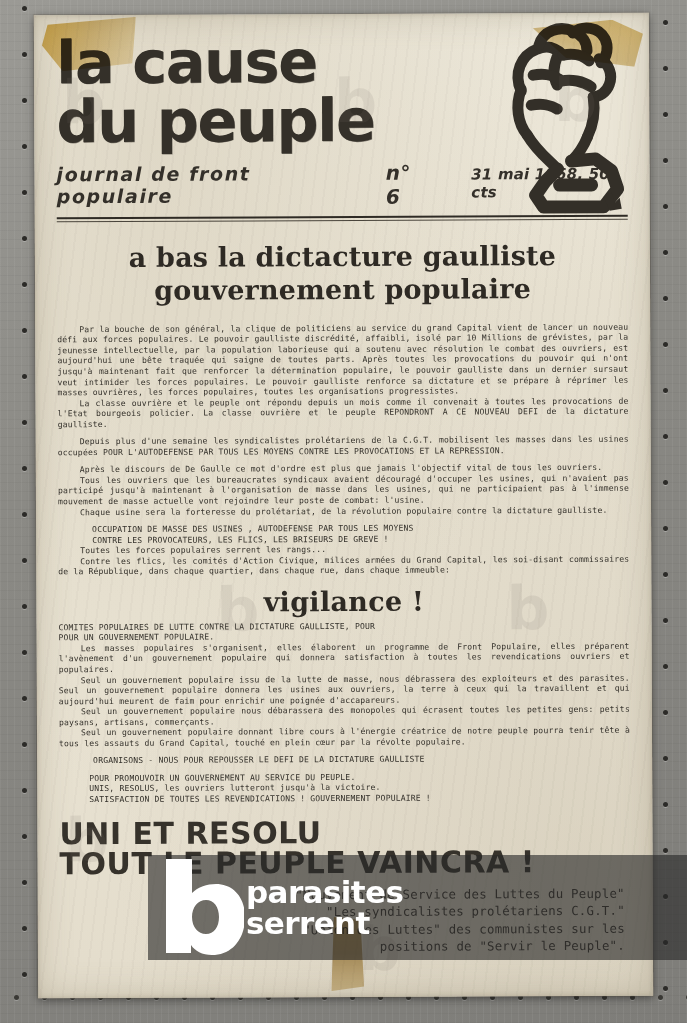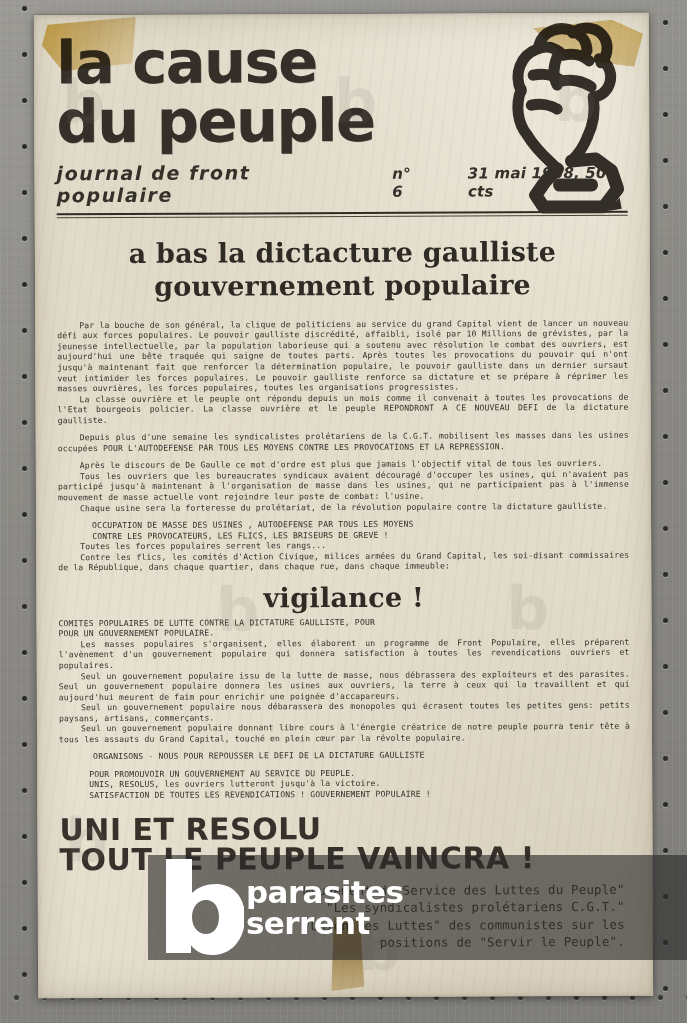--- a/index.html
+++ b/index.html
@@ -93,21 +93,21 @@
     position:absolute; right:-4px; top:6px; width:132px; height:200px;
   }
   #fist svg{ width:100%; height:100%; display:block; }
 
   .mast-sub{
     display:flex; align-items:baseline; margin-top:12px;
     font-family:"DejaVu Sans", sans-serif; font-weight:700; font-style:italic;
     color:#34302a;
   }
   #sub-journal{ font-size:19px; letter-spacing:1.6px; }
-  #sub-num{ font-size:15px; margin-left:36px; letter-spacing:.5px; }
+  #sub-num{ font-size:20px; margin-left:36px; letter-spacing:.5px; }
   #sub-date{ font-size:15px; margin-left:42px; letter-spacing:.2px; }
 
   .rule{ height:2px; background:#2f2b25; margin:7px 0 0; }
   .rule.thin{ height:1px; background:#4a453c; margin-top:2px; }
 
   
   #headline{ margin-top:20px; text-align:center;
     font-family:"DejaVu Serif", serif; font-weight:700; color:#2e2a24;
     font-size:27px; line-height:1.22; letter-spacing:.2px;
   }

